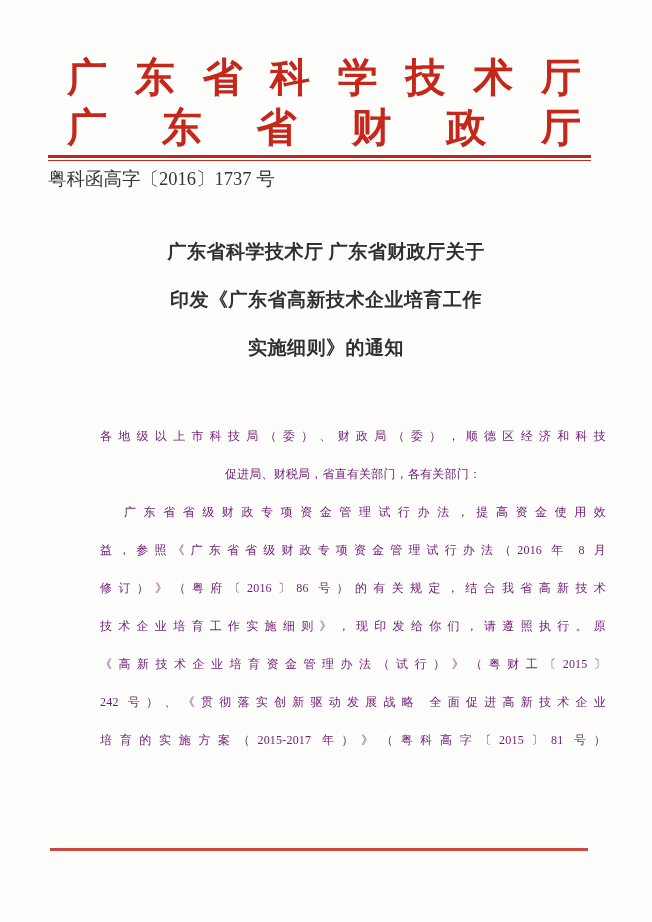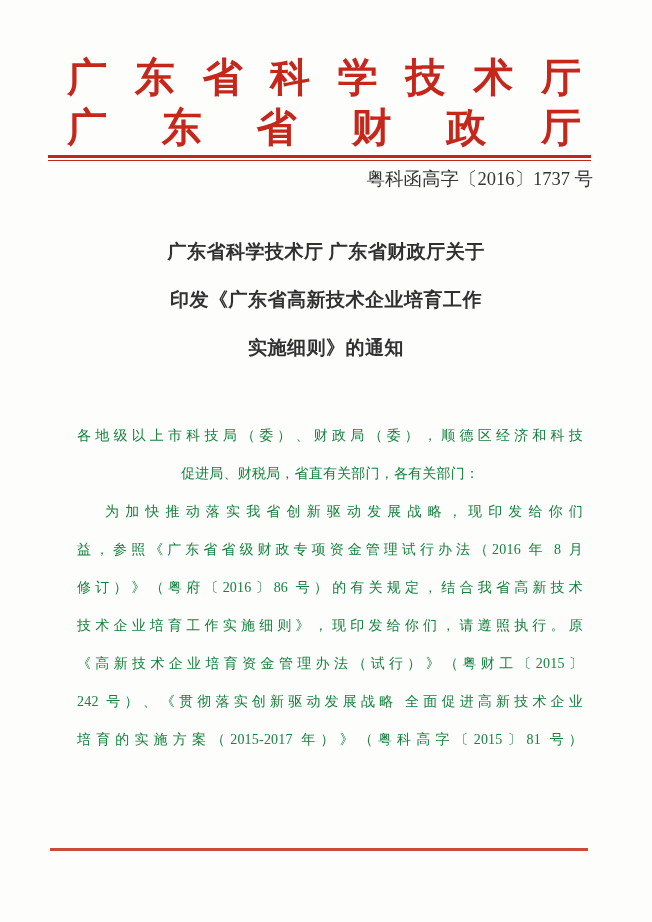--- a/index.html
+++ b/index.html
@@ -48,21 +48,20 @@
     height:2px;
     border-top:3px solid var(--rule-red);
     border-bottom:1px solid var(--rule-red);
   }
 
   
   .doc-number{
     position:absolute;
     left:48px; top:166px;
     width:545px;
-    text-align:right;
     font-size:18.5px;
     line-height:26px;
     color:#343434;
   }
 
   
   .doc-title{
     position:absolute;
     left:30px; top:228px;
     width:592px;
@@ -72,24 +71,24 @@
     color:#303030;
   }
   .title-line{
     line-height:48px;
     letter-spacing:0.5px;
   }
 
   
   .doc-body{
     position:absolute;
-    left:77px; top:417px;
+    left:100px; top:417px;
     width:506px;
-    font-size:14px;
-    color:#15803d;
+    font-size:12px;
+    color:#701a75;
   }
   .body-line{
     line-height:38px;
     height:38px;
     letter-spacing:0.2px;
   }
   .body-line.fill{
     text-align:justify;
     text-align-last:justify;
   }
@@ -141,21 +140,21 @@
 
   <div class="doc-title">
     <div class="title-line">广东省科学技术厅 广东省财政厅关于</div>
     <div class="title-line">印发《广东省高新技术企业培育工作</div>
     <div class="title-line">实施细则》的通知</div>
   </div>
 
   <div class="doc-body">
     <div class="body-line fill">各地级以上市科技局（委）、财政局（委），顺德区经济和科技</div>
     <div class="body-line plain">促进局、财税局，省直有关部门，各有关部门：</div>
-    <div class="body-line fill indent">为加快推动落实我省创新驱动发展战略，现印发给你们</div>
+    <div class="body-line fill indent">广东省省级财政专项资金管理试行办法，提高资金使用效</div>
     <div class="body-line fill">益，参照《广东省省级财政专项资金管理试行办法（2016 年 8 月</div>
     <div class="body-line fill">修订）》（粤府〔2016〕86 号）的有关规定，结合我省高新技术</div>
     <div class="body-line fill">技术企业培育工作实施细则》，现印发给你们，请遵照执行。原</div>
     <div class="body-line fill">《高新技术企业培育资金管理办法（试行）》（粤财工〔2015〕</div>
     <div class="body-line fill">242 号）、《贯彻落实创新驱动发展战略 全面促进高新技术企业</div>
     <div class="body-line fill">培育的实施方案（2015-2017 年）》（粤科高字〔2015〕81 号）</div>
   </div>
 
   <div class="footer-rule"></div>
 

